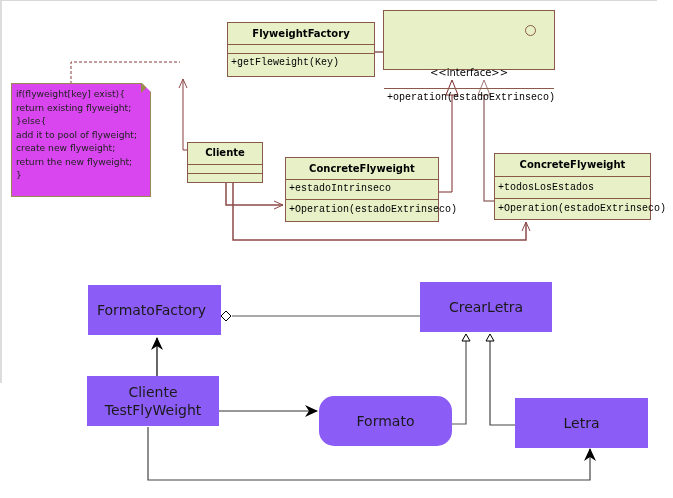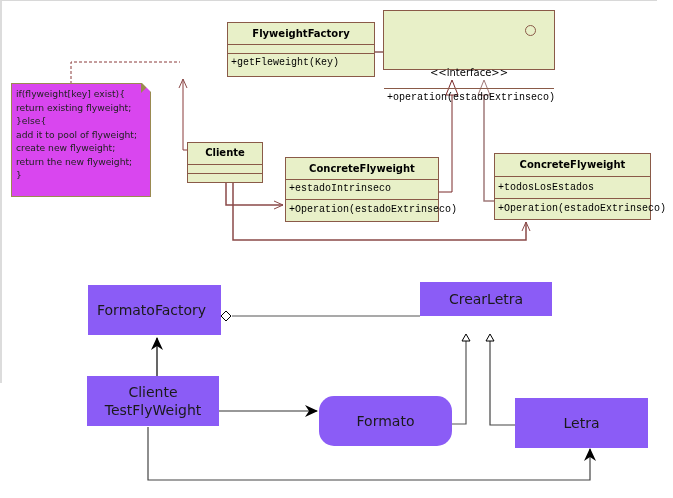--- a/index.html
+++ b/index.html
@@ -106,21 +106,21 @@
 <div class="uml" style="left:494px; top:153px; width:157px; height:67px;">
   <div class="hdr" style="height:23px; line-height:22px;">ConcreteFlyweight</div>
   <div class="sec" style="height:22px; line-height:21px;">+todosLosEstados</div>
   <div class="sec" style="height:20px; line-height:20px;">+Operation(estadoExtrinseco)</div>
 </div>
 
 <div class="obox" style="left:88px; top:285px; width:133px; height:50px; justify-content:flex-start; padding-left:9px; box-sizing:border-box;">
   <span>FormatoFactory</span>
 </div>
 
-<div class="obox" style="left:420px; top:282px; width:132px; height:34px;">
+<div class="obox" style="left:420px; top:282px; width:132px; height:50px;">
   <span>CrearLetra</span>
 </div>
 
 <div class="obox" style="left:87px; top:376px; width:132px; height:50px; flex-direction:column;">
   <span>Cliente</span>
   <span>TestFlyWeight</span>
 </div>
 
 <div class="obox" style="left:319px; top:396px; width:133px; height:50px;border-radius:15px;">
   <span>Formato</span>

